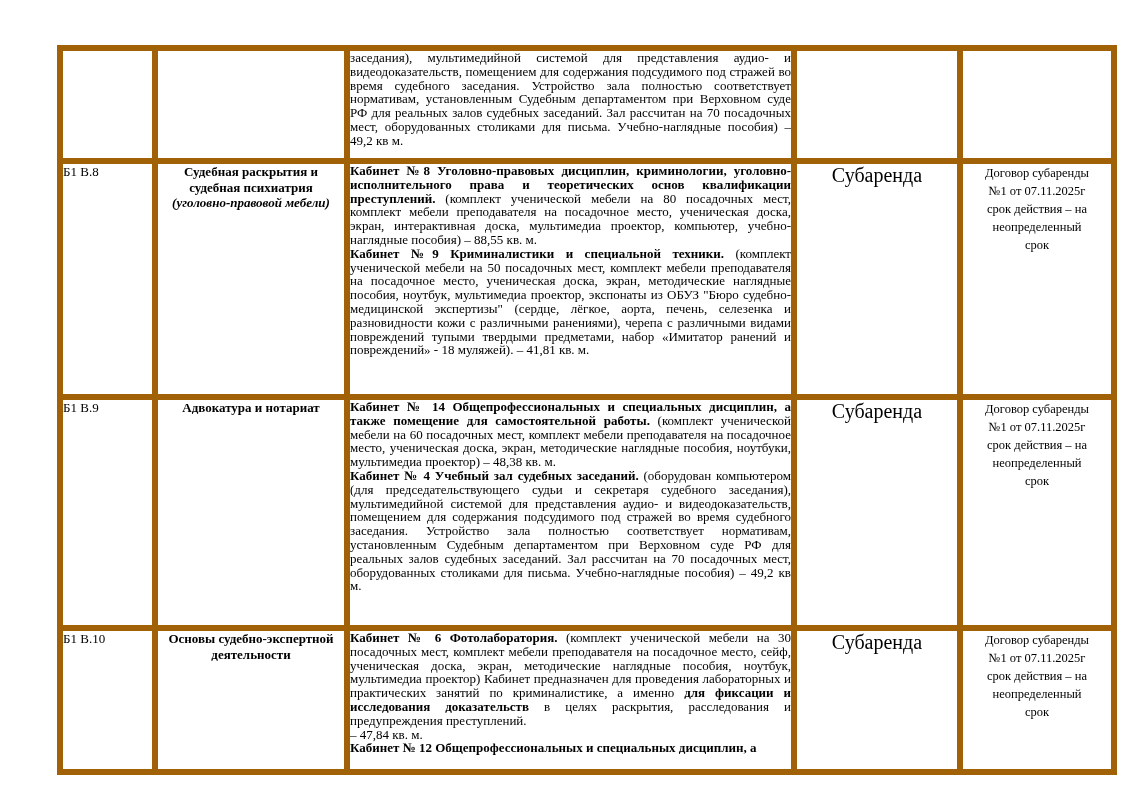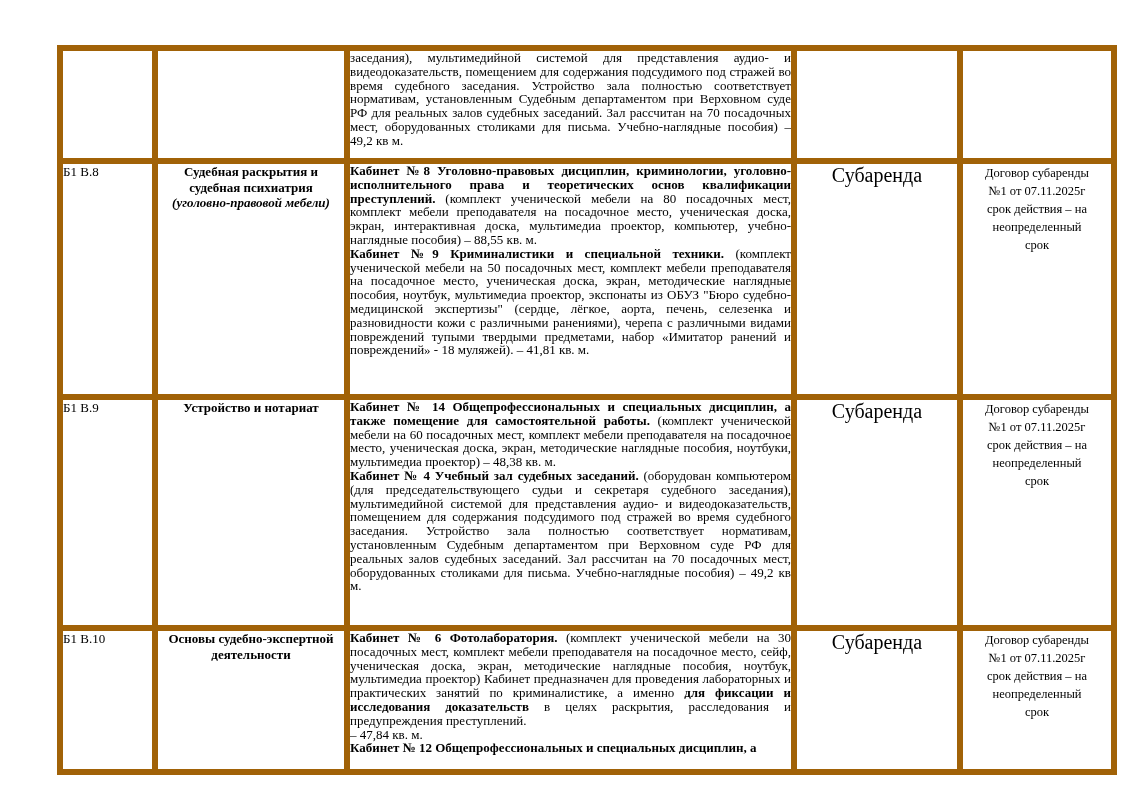--- a/index.html
+++ b/index.html
@@ -117,21 +117,21 @@
           </td>
           <td class="cell-own">Субаренда</td>
           <td class="cell-contract">Договор субаренды
 №1 от 07.11.2025г
 срок действия – на
 неопределенный
 срок</td>
         </tr>
         <tr class="row-2">
           <td class="cell-code">Б1 В.9</td>
-          <td class="cell-disc"><span>Устройство и нотариат</span></td>
+          <td class="cell-disc"><span>Адвокатура и нотариат</span></td>
           <td class="cell-fac">
             <div class="fac-wrap h2">
               <p><b>Кабинет № 14  Общепрофессиональных и специальных дисциплин, а также помещение для самостоятельной работы.</b> (комплект ученической мебели на 60 посадочных мест, комплект мебели преподавателя на посадочное место, ученическая доска, экран, методические наглядные пособия, ноутбуки, мультимедиа проектор) – 48,38 кв. м.</p>
               <p><b>Кабинет № 4 Учебный зал судебных заседаний.</b> (оборудован компьютером (для председательствующего судьи и секретаря судебного заседания), мультимедийной системой для представления аудио- и видеодоказательств, помещением для содержания подсудимого под стражей во время судебного заседания. Устройство зала полностью соответствует нормативам, установленным Судебным департаментом при Верховном суде РФ для реальных залов судебных заседаний. Зал рассчитан на 70 посадочных мест, оборудованных столиками для письма. Учебно-наглядные пособия) – 49,2 кв м.</p>
             </div>
           </td>
           <td class="cell-own">Субаренда</td>
           <td class="cell-contract">Договор субаренды
 №1 от 07.11.2025г
 срок действия – на

